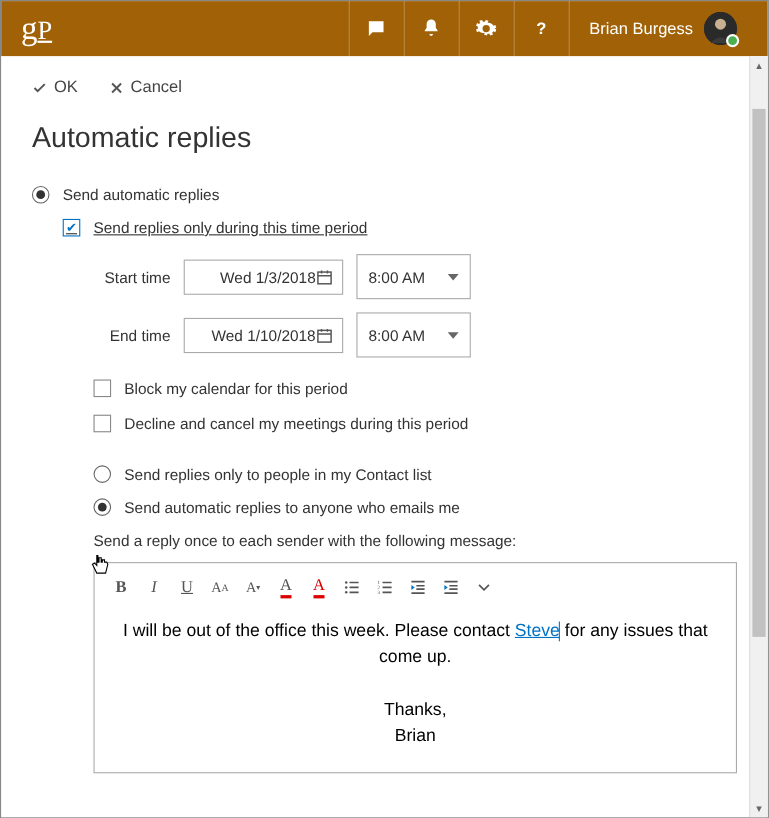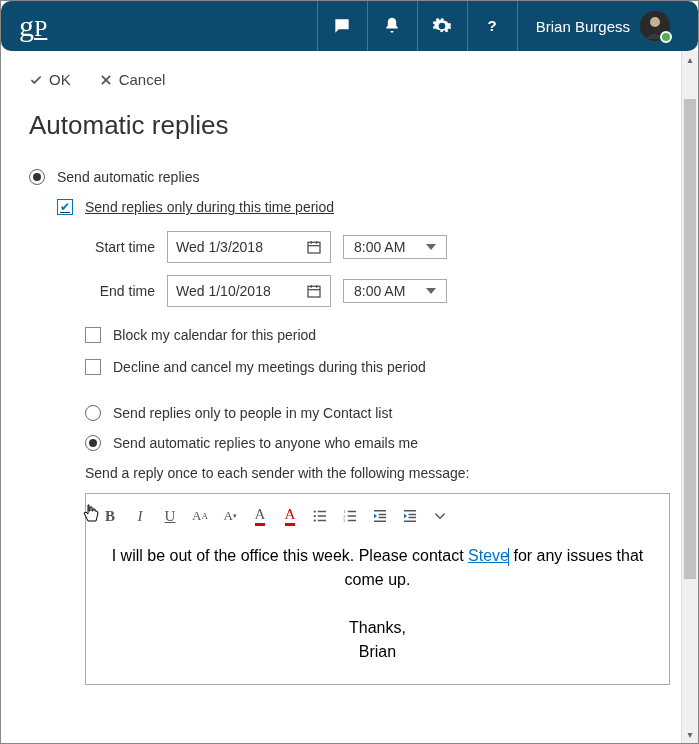--- a/index.html
+++ b/index.html
@@ -1,17 +1,17 @@
 <!DOCTYPE html>
 <html><head>
 <meta charset="utf-8">
 <style>
 * { box-sizing: border-box; margin: 0; padding: 0; }
 body { font-family: "Segoe UI", Arial, sans-serif; font-size: 14px; color: #333; background: #fff; width: 699px; height: 744px; overflow: hidden; position: relative; border: 1px solid #888;}
-.header { background: #0c4a6e; height: 50px; display: flex; align-items: center; justify-content: space-between; color: #fff; border-radius: 10px; }
+.header { background: #a16207; height: 50px; display: flex; align-items: center; justify-content: space-between; color: #fff; }
 .logo { padding: 0 18px; font-family: Georgia, serif; font-size: 26px; font-weight: normal;}
 .logo .g { font-size: 30px; }
 .logo .p { font-size: 24px; text-decoration: underline; }
 .header-right { display: flex; align-items: stretch; height: 50px; }
 .header-icon { width: 50px; display: flex; align-items: center; justify-content: center; border-left: 1px solid rgba(255,255,255,0.25); cursor: pointer; font-size: 18px; }
 .header-user { display: flex; align-items: center; padding: 0 28px 0 18px; border-left: 1px solid rgba(255,255,255,0.25); gap: 10px; cursor: pointer; font-size: 15px; }
 .avatar { width: 30px; height: 30px; border-radius: 50%; background: #333; position: relative; display:flex; align-items:center; justify-content:center; overflow:visible;}
 .avatar svg { width:30px; height:30px;}
 .avatar .status-dot { position:absolute; bottom:-2px; right:-2px; width:12px; height:12px; border-radius:50%; background:#4CAF50; border:2px solid #fff;}
 .content { padding: 20px 28px; height: calc(744px - 52px); overflow-y: auto; position:relative;}
@@ -22,22 +22,22 @@
 .radio { width:16px; height:16px; border-radius:50%; border:1px solid #666; display:flex; align-items:center; justify-content:center; cursor:pointer; flex-shrink:0;}
 .radio.selected::after { content:''; width:8px; height:8px; border-radius:50%; background:#333;}
 .section-indent { margin-left: 28px; }
 .check-row { display:flex; align-items:center; gap: 12px; margin-bottom: 16px; text-decoration: underline;}
 .checkbox { width:16px; height:16px; border:1px solid #888; cursor:pointer; display:flex; align-items:center; justify-content:center; flex-shrink:0;}
 .checkbox.checked { color:#0072C6; border-color:#0072C6;}
 .checkbox.checked::after { content:'✔'; font-size:12px; color:#0072C6;}
 .time-grid { margin-left:28px; margin-bottom:20px;}
 .time-row { display:flex; align-items:center; gap:12px; margin-bottom:12px;}
 .time-label { width:70px; text-align:right; color:#333;}
-.date-input { border:1px solid #aaa; height:32px; width:164px; display:flex; align-items:center; padding:0 8px; justify-content:space-between; cursor:pointer;}
-.time-input { border:1px solid #aaa; height:24px; width:104px; display:flex; align-items:center; padding:0 10px; justify-content:space-between; cursor:pointer;}
+.date-input { border:1px solid #aaa; height:32px; width:145px; display:flex; align-items:center; padding:0 8px; justify-content:flex-end; cursor:pointer;}
+.time-input { border:1px solid #aaa; height:41px; width:104px; display:flex; align-items:center; padding:0 10px; justify-content:space-between; cursor:pointer;}
 .caret { width:0; height:0; border-left:5px solid transparent; border-right:5px solid transparent; border-top:6px solid #666;}
 .calendar-icon { width:16px; height:16px;}
 .options-block { margin-left:28px; margin-bottom: 30px;}
 .option-row { display:flex; align-items:center; gap:12px; margin-bottom:16px;}
 .reply-section { margin-left:28px;}
 .reply-desc { margin:14px 0 12px 0;}
 .editor { border:1px solid #aaa; background:#fff;}
 .toolbar { display:flex; align-items:center; gap:2px; padding:8px 10px;}
 .tb-btn { width:28px; height:28px; display:flex; align-items:center; justify-content:center; cursor:pointer; color:#555; font-family: "Times New Roman", serif; font-size:15px;}
 .tb-btn svg { width:18px; height:18px;}

